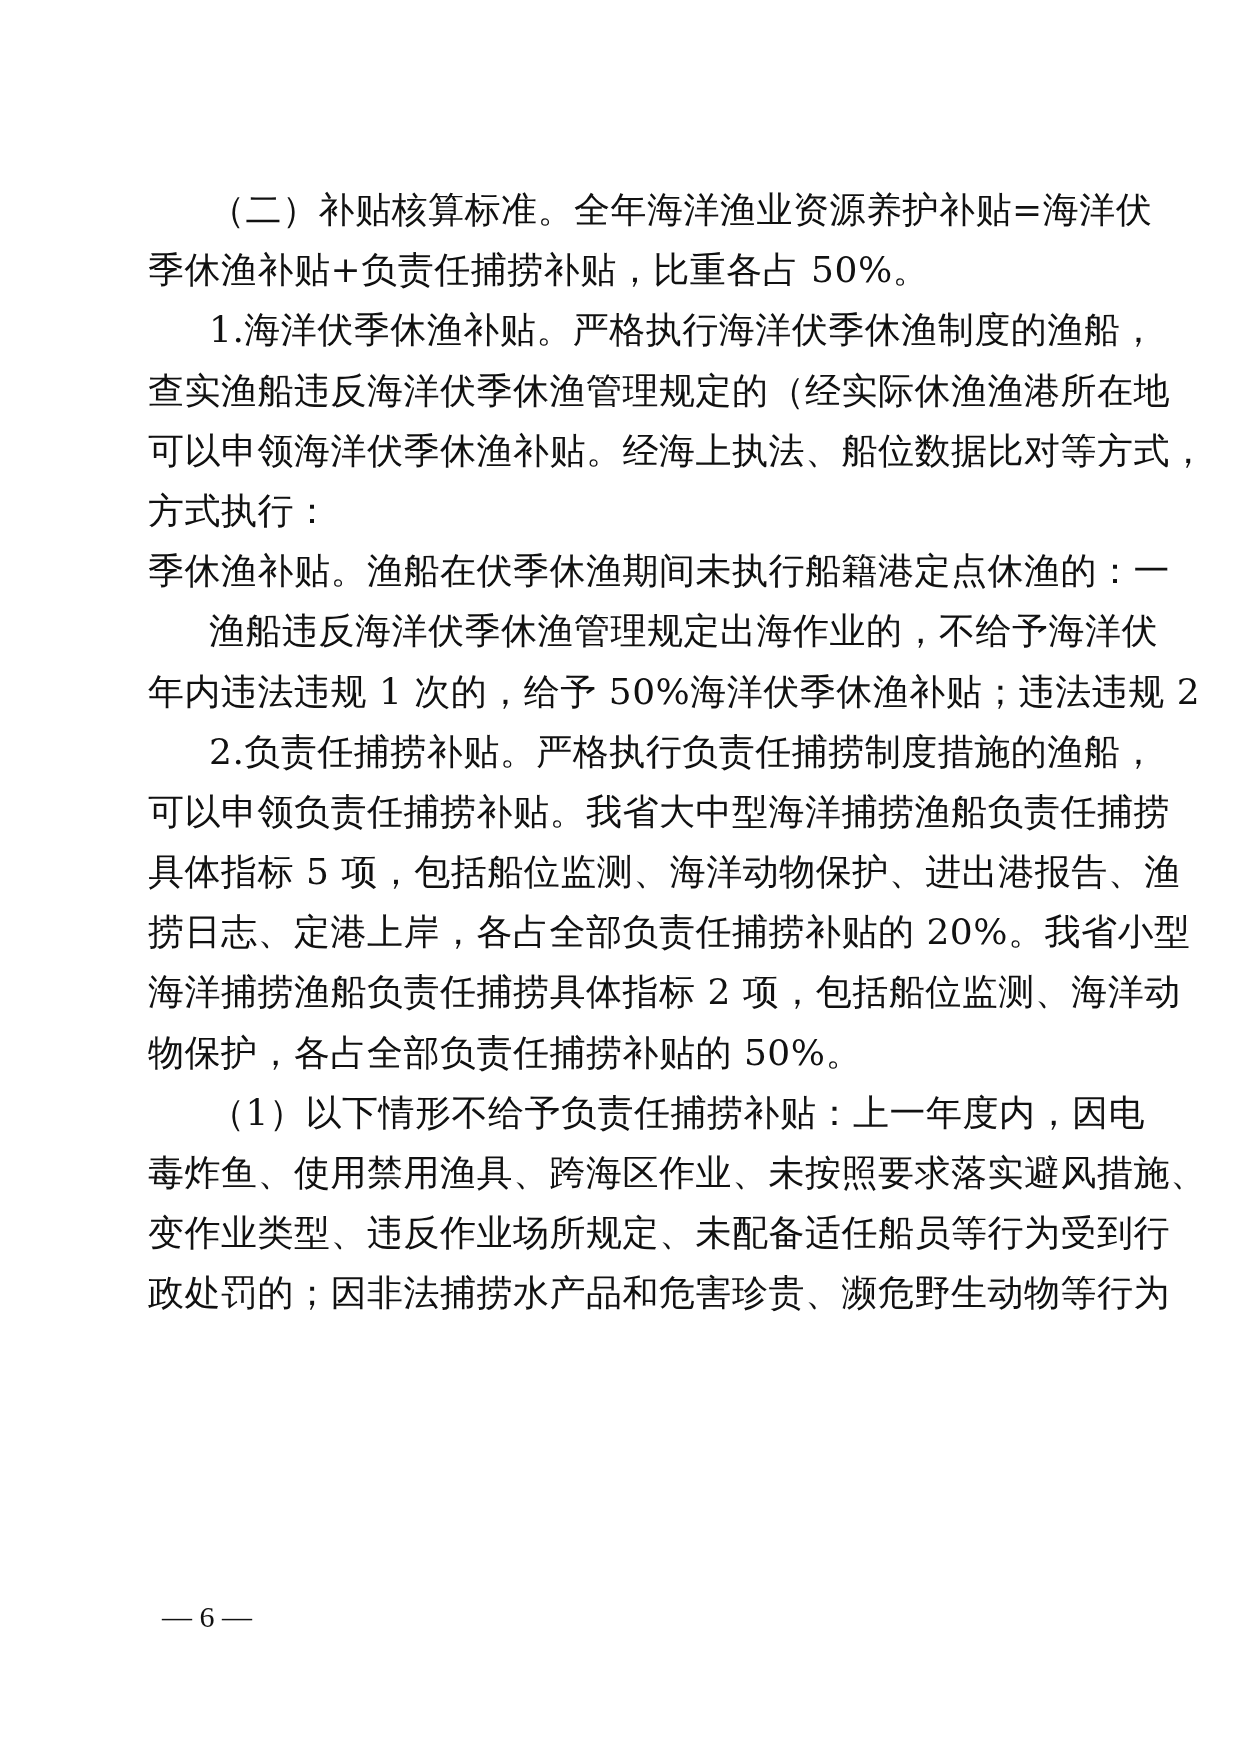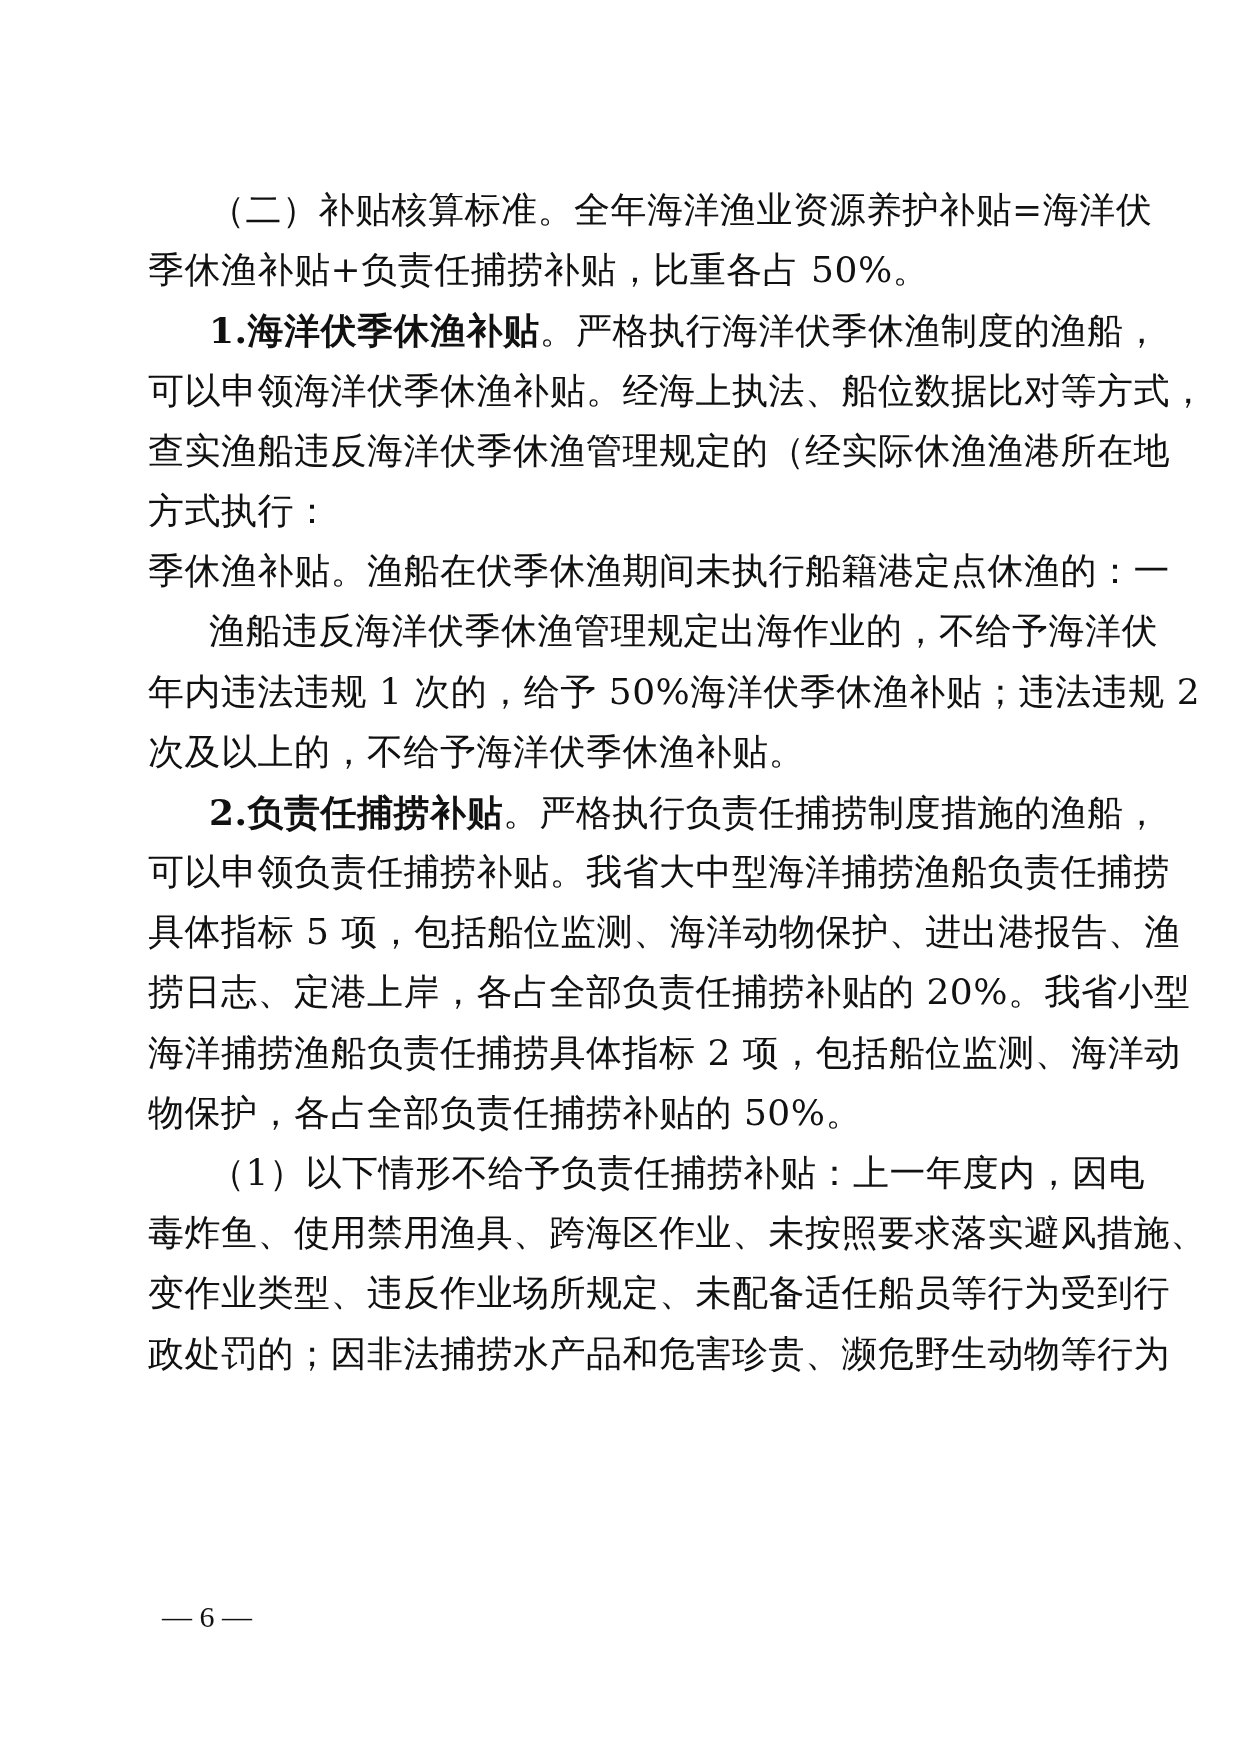--- a/index.html
+++ b/index.html
@@ -8,43 +8,42 @@
     position: absolute; left: 148px; top: 180px; width: 934px;
     font-family: "DejaVu Serif", "Liberation Serif", serif;
     font-size: 36px; color: #111111;
   }
   .line {
     height: 60.2px; line-height: 60.2px; white-space: nowrap;
     text-align: justify; text-align-last: justify; letter-spacing: 0.5px;
   }
   .line.last { text-align: right; text-align-last: left; }
   .indent { padding-left: 61px; }
-  .b { font-weight: bold; }
+  .b { font-weight: normal; }
   .footer {
     position: absolute; left: 162px; top: 1600px;
     font-family: "Liberation Serif", serif; font-size: 30px; color: #111;
   }
 </style>
 </head>
 <body>
 
 <div class="page">
 
   <div class="line indent">（二）补贴核算标准。全年海洋渔业资源养护补贴=海洋伏</div>
   <div class="line last">季休渔补贴+负责任捕捞补贴，比重各占 50%。</div>
 
   <div class="line indent"><span class="b">1.海洋伏季休渔补贴</span><span>。严格执行海洋伏季休渔制度的渔船，</span></div>
+  <div class="line">查实渔船违反海洋伏季休渔管理规定的（经实际休渔渔港所在地</div>
   <div class="line">可以申领海洋伏季休渔补贴。经海上执法、船位数据比对等方式，</div>
-  <div class="line">查实渔船违反海洋伏季休渔管理规定的（经实际休渔渔港所在地</div>
   <div class="line last">方式执行：</div>
 
   <div class="line">季休渔补贴。渔船在伏季休渔期间未执行船籍港定点休渔的：一</div>
   <div class="line indent">渔船违反海洋伏季休渔管理规定出海作业的，不给予海洋伏</div>
   <div class="line">年内违法违规 1 次的，给予 50%海洋伏季休渔补贴；违法违规 2</div>
-  <div class="line last">次及以上的，不给予海洋伏季休渔补贴。</div>
 
   <div class="line indent"><span class="b">2.负责任捕捞补贴</span><span>。严格执行负责任捕捞制度措施的渔船，</span></div>
   <div class="line">可以申领负责任捕捞补贴。我省大中型海洋捕捞渔船负责任捕捞</div>
   <div class="line">具体指标 5 项，包括船位监测、海洋动物保护、进出港报告、渔</div>
   <div class="line">捞日志、定港上岸，各占全部负责任捕捞补贴的 20%。我省小型</div>
   <div class="line">海洋捕捞渔船负责任捕捞具体指标 2 项，包括船位监测、海洋动</div>
   <div class="line last">物保护，各占全部负责任捕捞补贴的 50%。</div>
 
   <div class="line indent">（1）以下情形不给予负责任捕捞补贴：上一年度内，因电</div>
   <div class="line">毒炸鱼、使用禁用渔具、跨海区作业、未按照要求落实避风措施、</div>

